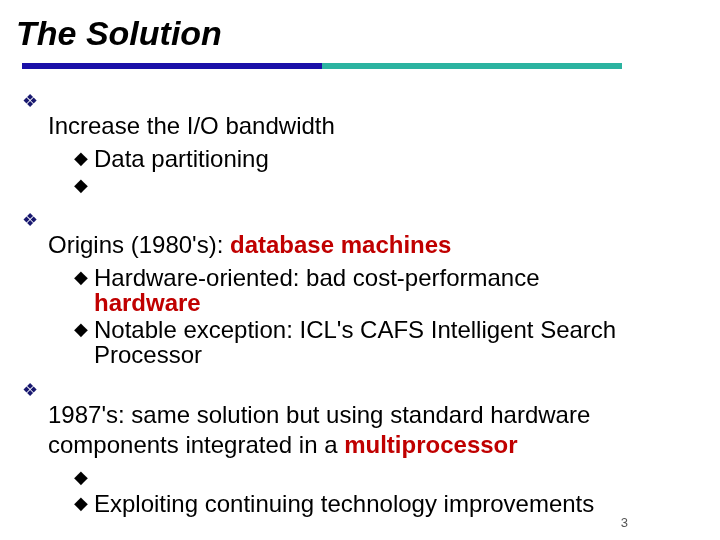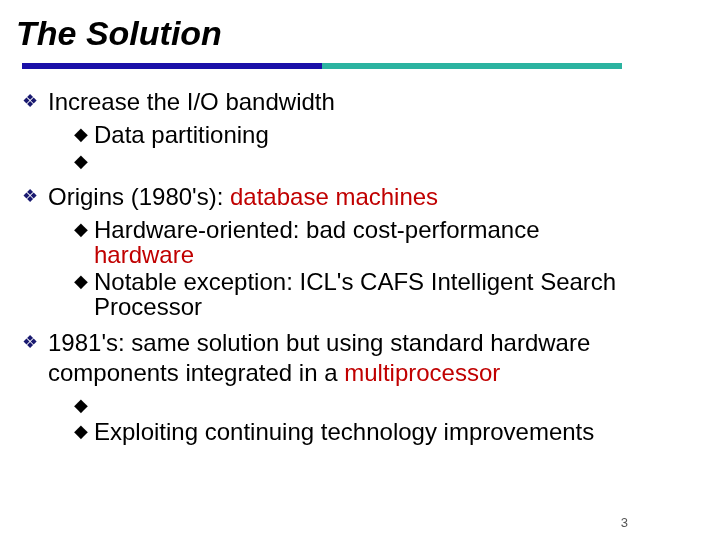--- a/index.html
+++ b/index.html
@@ -3,26 +3,26 @@
 <meta charset="utf-8">
 <style>
   * { margin: 0; padding: 0; box-sizing: border-box; }
   html, body { width: 720px; height: 540px; background: #fff; font-family: Arial, Helvetica, sans-serif; color: #000; }
   .slide { width: 644px; height: 540px; position: relative; padding: 14px 22px 4px 22px; }
   .title { font-size: 34px; font-weight: bold; font-style: italic; margin: 0 0 10px -6px; }
   .rule { height: 6px; background: linear-gradient(to right,#1a10a8 0%,#1a10a8 50%,#2bb3a0 50%,#2bb3a0 100%); margin-bottom: 8px; }
   .content { padding-top: 2px; }
   .lvl1 { display: flex; align-items: flex-start; margin: 8px 0 4px 0; }
   .lvl1 .bullet { color: #191970; font-size: 18px; line-height: 28px; width: 26px; flex: 0 0 26px; }
-  .lvl1 .text { font-size: 24px; line-height: 30px; }
+  .lvl1 .text { font-size: 24px; line-height: 30px; margin-top: 24px; }
   .lvl2-group { margin: 2px 0 6px 0; }
   .lvl2 { display: flex; align-items: flex-start; margin-left: 52px; padding: 1px 0; }
   .lvl2 .dot { color: #000; font-size: 18px; line-height: 24px; width: 20px; flex: 0 0 20px; }
   .lvl2 .text { font-size: 24px; line-height: 25px; }
-  .accent { color: #c00000; }
+  .accent { color: #c00000; font-weight: bold; }
   .pagenum { position: absolute; right: 16px; bottom: 10px; font-size: 13px; color: #555; }
 </style>
 </head>
 <body>
 
 <div class="slide">
   <div class="title">The Solution</div>
   <div class="rule"></div>
 
   <div class="content">
@@ -51,21 +51,21 @@
         <span class="text"><span>Hardware-oriented:  bad cost-performance  </span><span class="accent">hardware</span></span>
       </div>
       <div class="lvl2">
         <span class="dot">◆</span>
         <span class="text">Notable exception: ICL's CAFS Intelligent Search Processor</span>
       </div>
     </div>
 
     <div class="lvl1">
       <span class="bullet">❖</span>
-      <span class="text"><span>1981's: same solution but using standard hardware components integrated in a </span><span class="accent">multiprocessor</span></span>
+      <span class="text"><span>1987's: same solution but using standard hardware components integrated in a </span><span class="accent">multiprocessor</span></span>
     </div>
     <div class="lvl2-group">
       <div class="lvl2">
         <span class="dot">◆</span>
       </div>
       <div class="lvl2">
         <span class="dot">◆</span>
         <span class="text">Exploiting continuing technology improvements</span>
       </div>
     </div>

